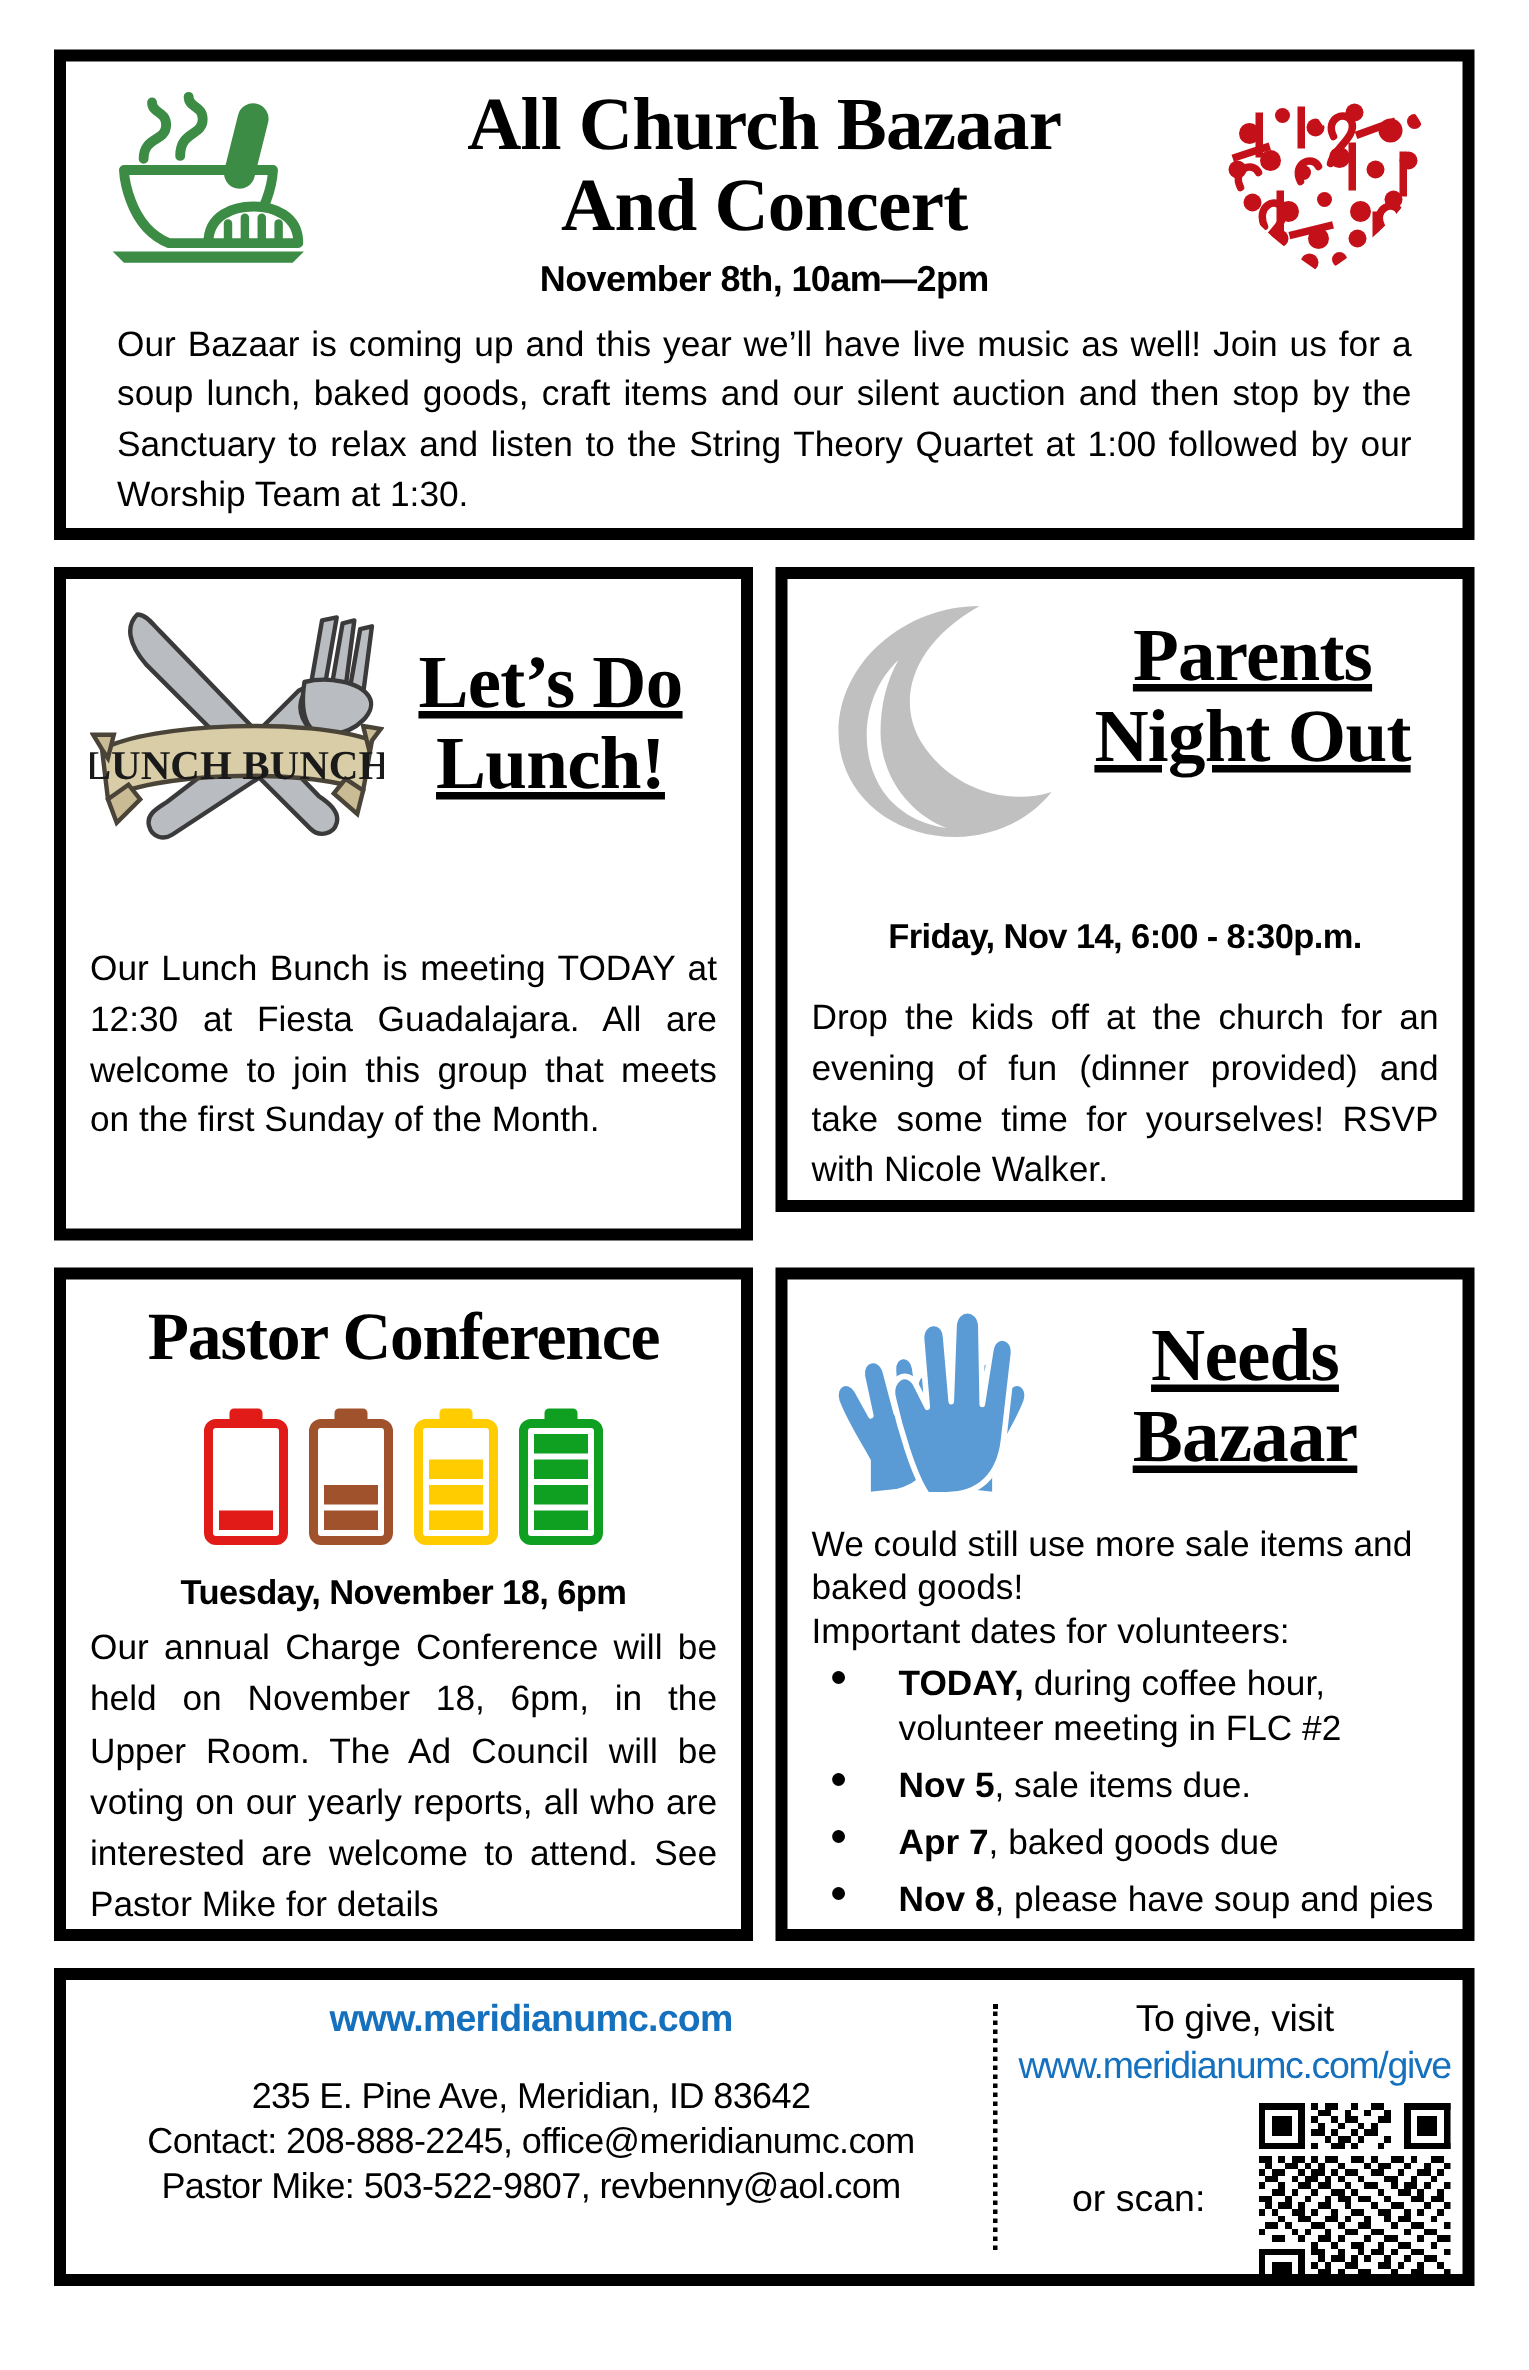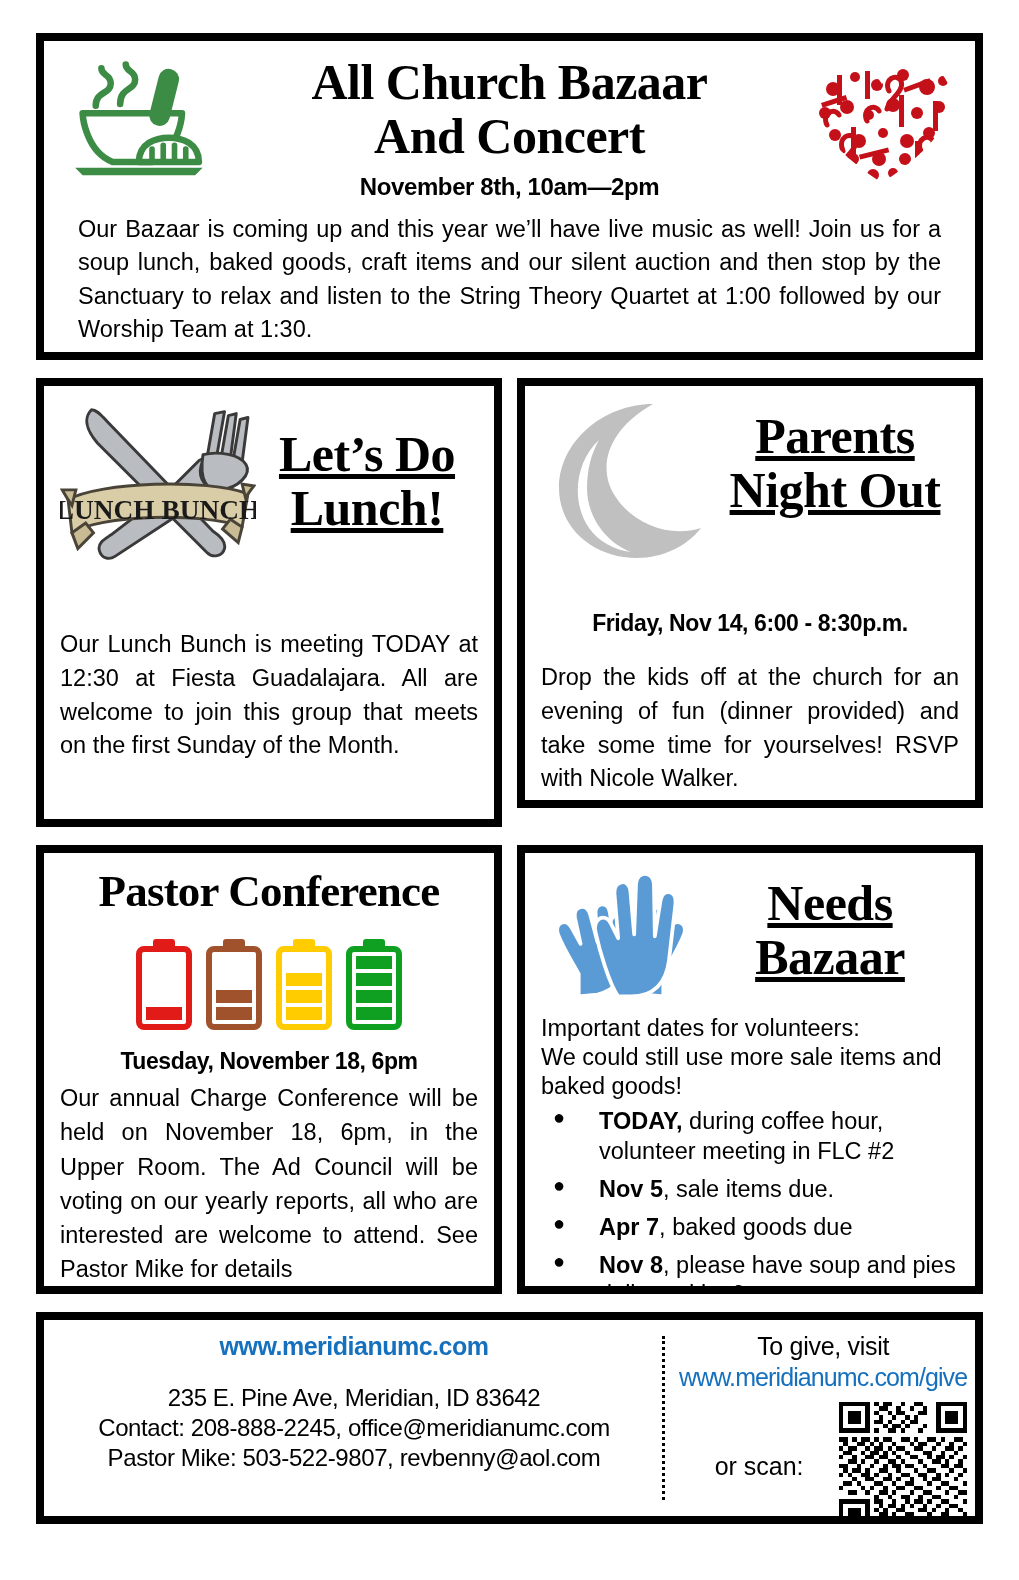--- a/index.html
+++ b/index.html
@@ -443,22 +443,22 @@
               </g>
             </svg>
           </div>
           <div class="head-title title-needs">
             <div>Needs</div>
             <div>Bazaar</div>
           </div>
         </div>
 
         <div class="needs-lines">
+          <div class="needs-line">We could still use more sale items and baked goods!</div>
           <div class="needs-line">Important dates for volunteers:</div>
-          <div class="needs-line">We could still use more sale items and baked goods!</div>
         </div>
 
         <ul class="needs-ul">
           <li class="needs-li">
             <b>TODAY,</b><span> during coffee hour, volunteer meeting in FLC #2</span>
           </li>
           <li class="needs-li">
             <b>Nov 5</b><span>, sale items due.</span>
           </li>
           <li class="needs-li">

